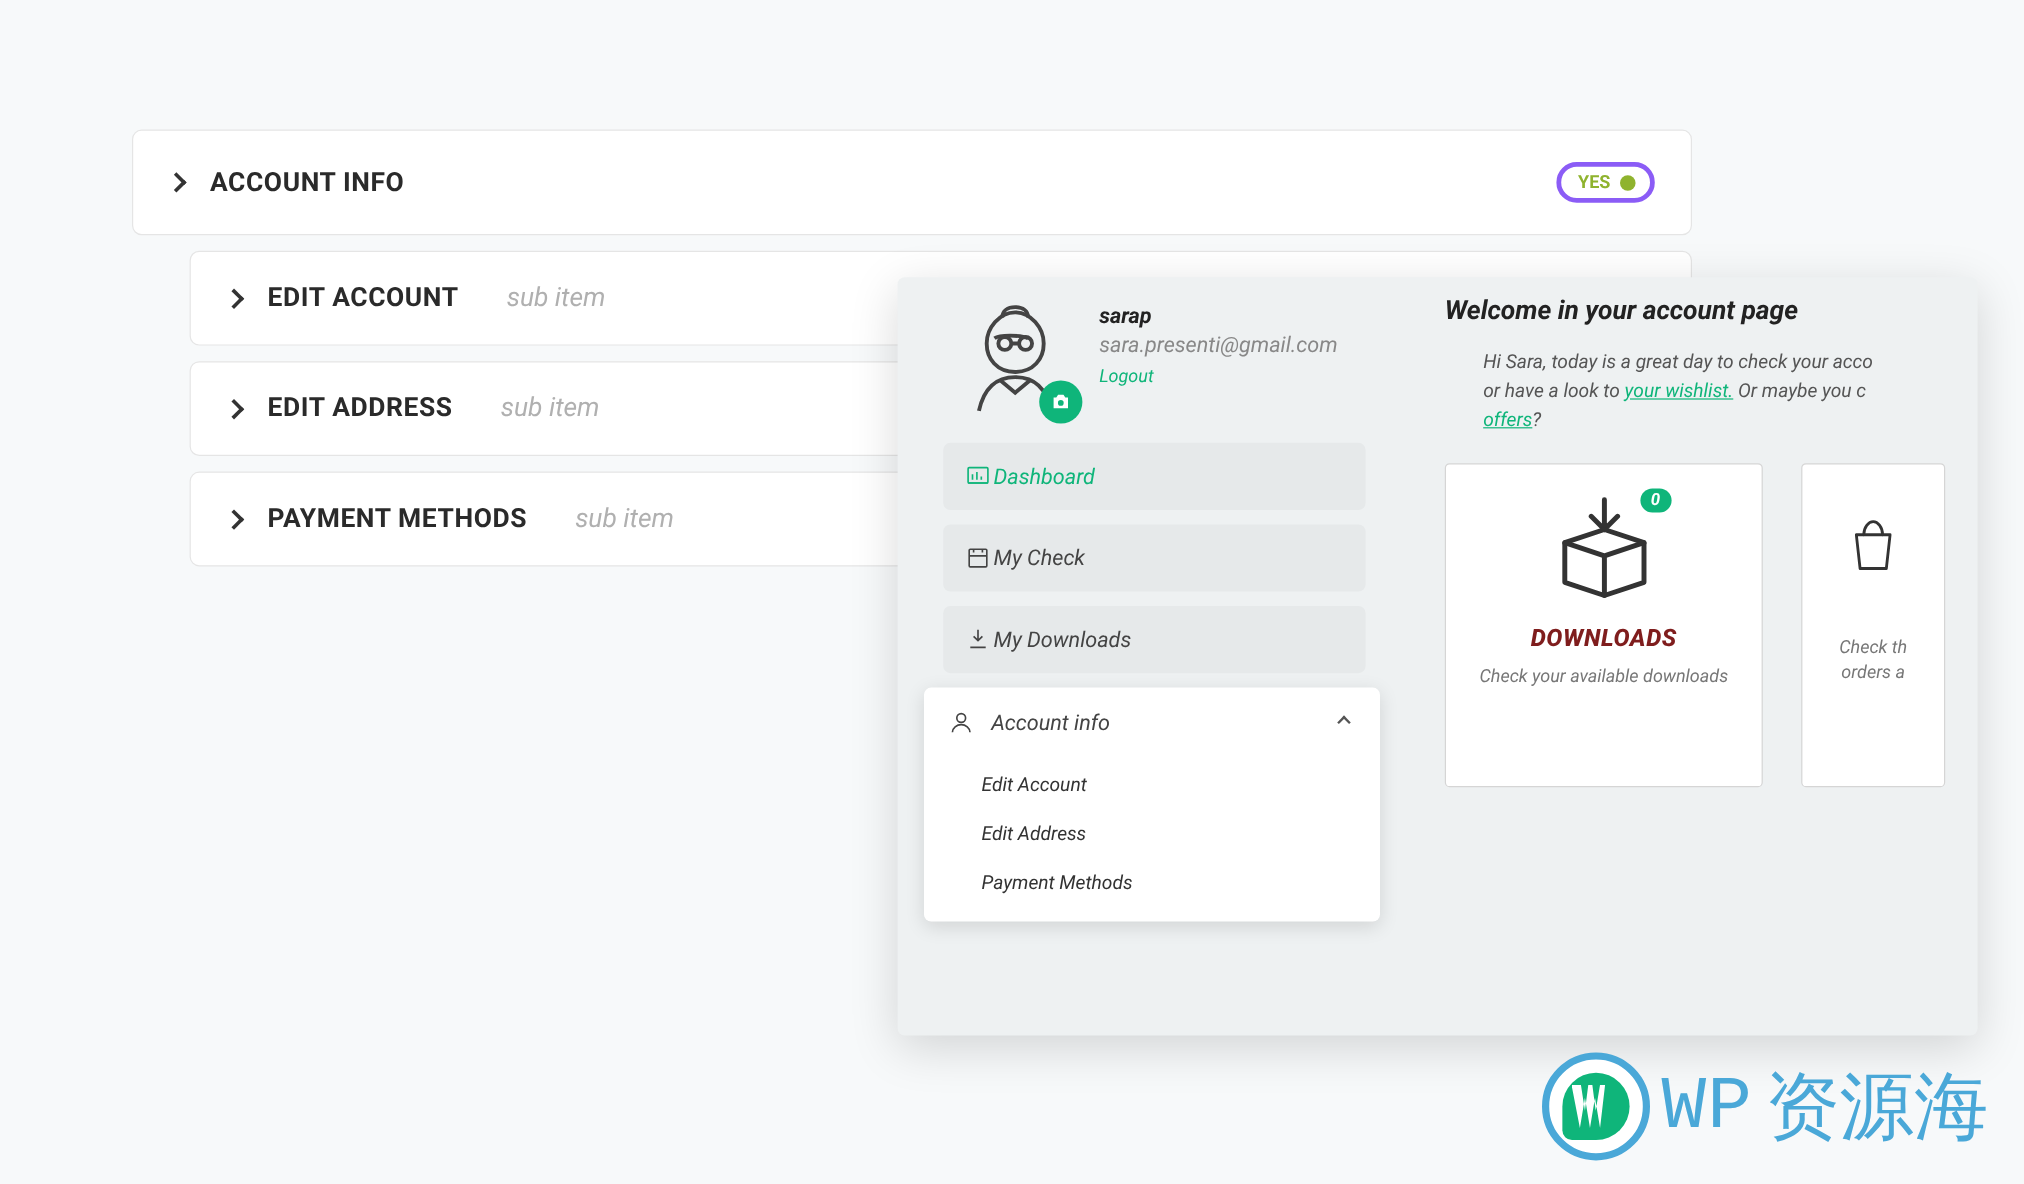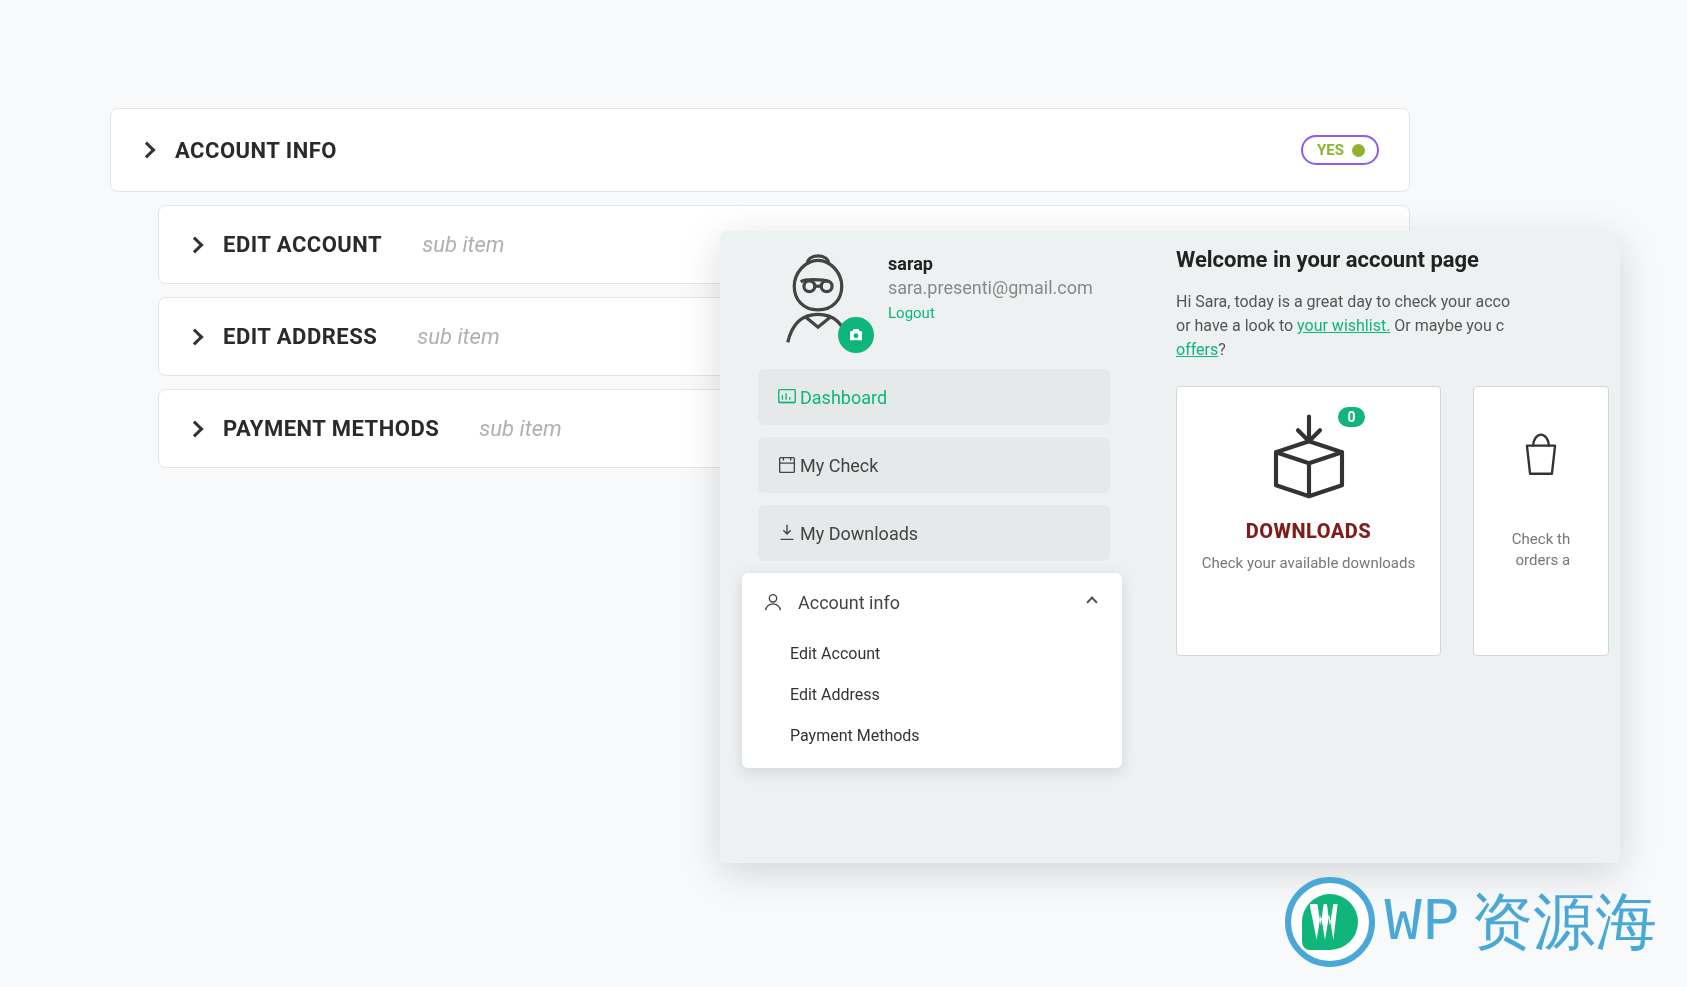--- a/index.html
+++ b/index.html
@@ -43,49 +43,50 @@
     text-transform: uppercase;
   }
   .sub-item-label {
     font-size: 22px;
     font-style: italic;
     color: #b0b0b0;
     margin-left: 18px;
     font-weight: 400;
   }
   .badge-yes {
-    border: 2px solid #8b5cf6;
+    border: 4px solid #8b5cf6;
     border-radius: 20px;
     padding: 4px 12px 4px 14px;
     display: flex;
     align-items: center;
     gap: 8px;
     color: #8fb32e;
     font-weight: 700;
     font-size: 15px;
   }
   .badge-dot {
     width: 13px;
     height: 13px;
     border-radius: 50%;
     background: #8fb32e;
   }
   .sub-rows { margin-left: 48px; width: 1252px; }
 
   
   .preview {
     position: absolute;
-    left: 720px;
+    left: 748px;
     top: 231px;
     width: 900px;
     height: 632px;
     background: #eef1f2;
     border-radius: 6px;
     box-shadow: 0 10px 40px rgba(0,0,0,0.15);
     overflow: hidden;
+    font-style: italic;
   }
   .preview-left {
     position: absolute;
     left: 38px;
     top: 10px;
     width: 352px;
   }
   .profile-row {
     display: flex;
     align-items: flex-start;
@@ -156,21 +157,21 @@
     margin-right: 6px;
   }
 
   .preview-right {
     position: absolute;
     left: 456px;
     top: 16px;
     width: 440px;
   }
   .welcome-title { font-size: 22px; font-weight: 700; color: #222; margin-bottom: 18px; }
-  .welcome-text { font-size: 16px; color: #555; line-height: 1.5; }
+  .welcome-text { font-size: 16px; color: #555; line-height: 1.5; margin-left: 32px; }
   .welcome-text a { color: #0fb57a; text-decoration: underline; }
 
   .cards-row { display: flex; gap: 32px; margin-top: 24px; }
   .card {
     width: 265px;
     height: 270px;
     border: 1px solid #d5d5d5;
     border-radius: 4px;
     background: #fff;
     display: flex;
@@ -367,21 +368,21 @@
           <svg viewBox="0 0 64 64">
             <path d="M32 4v16M24 14l8 8 8-8"></path>
             <path d="M8 30l24-8 24 8v24l-24 8-24-8z"></path>
             <path d="M8 30l24 8 24-8M32 38v24"></path>
           </svg>
           <span class="card-badge">0</span>
         </div>
         <div class="card-title">DOWNLOADS</div>
         <div class="card-sub">Check your available downloads</div>
       </div>
-      <div class="card" style="width:136px;text-align:right;">
+      <div class="card" style="width:120px;">
         <div class="card-icon">
           <svg viewBox="0 0 64 64" style="width:50px">
             <path d="M14 20h36l-4 36H18z"></path>
             <path d="M22 20c0-8 5-14 10-14s10 6 10 14"></path>
           </svg>
         </div>
         <div class="card-title"></div>
         <div class="card-sub">
           <span>Check th</span><br>
           <span>orders a</span>

